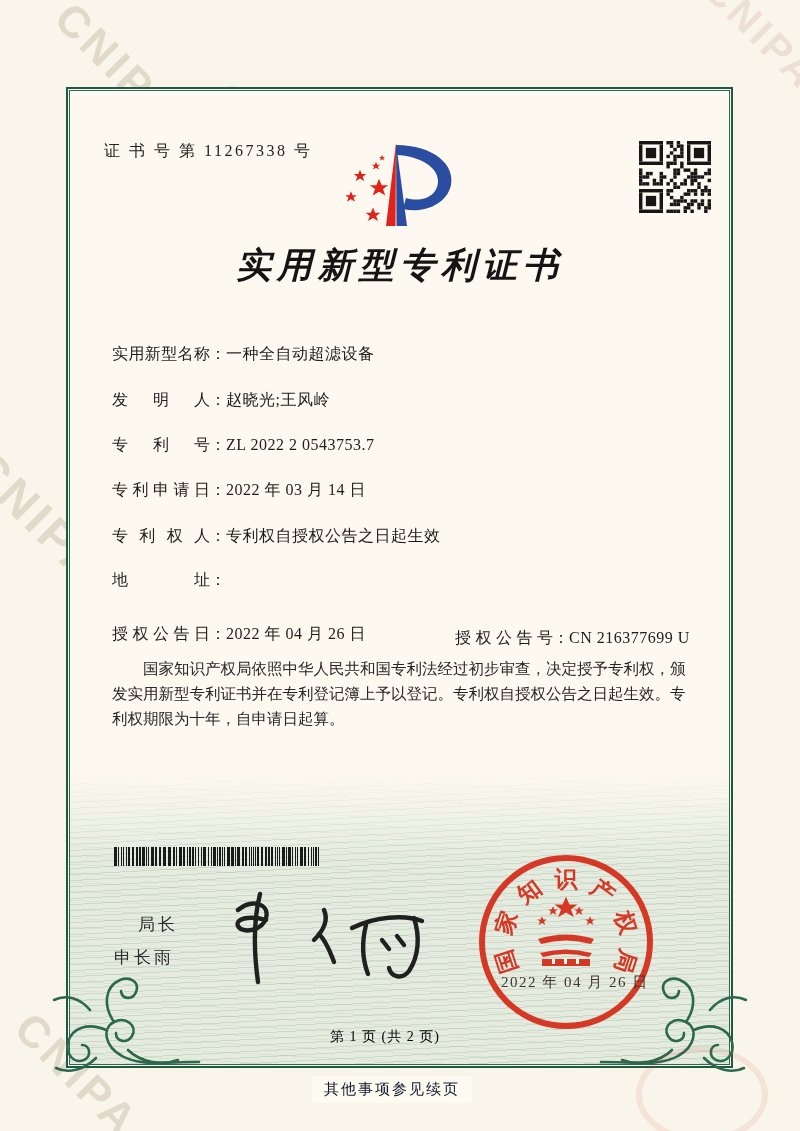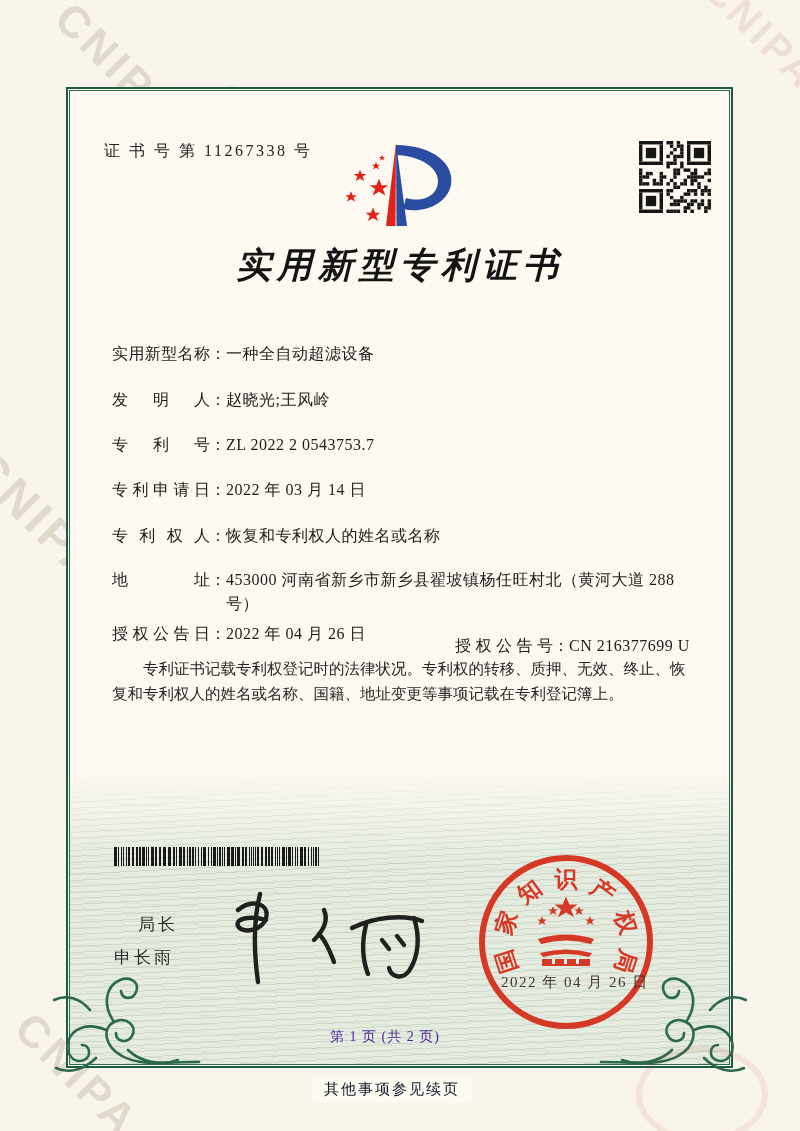--- a/index.html
+++ b/index.html
@@ -33,39 +33,39 @@
 
   .title{position:absolute;left:0;top:242px;width:800px;text-align:center;
          font-size:35px;font-weight:bold;letter-spacing:6px;color:#141414;font-style:italic;}
 
   .fields{position:absolute;left:112px;top:340px;width:585px;font-size:16px;color:#1d1d1d;}
   .frow{position:absolute;left:0;display:flex;align-items:flex-start;line-height:24px;}
   .flabel{display:inline-block;width:98px;text-align:justify;text-align-last:justify;}
   .colon{display:inline-block;}
   .fvalue{display:inline-block;letter-spacing:0.5px;}
   .fvalue.wrap{width:452px;}
-  .grant-no-group{position:absolute;left:343px;top:12px;display:flex;}
+  .grant-no-group{position:absolute;left:343px;top:4px;display:flex;}
 
   .paras{position:absolute;left:112px;top:656px;width:578px;font-size:15.5px;
          line-height:25px;color:#262626;}
   .paras p{margin:0;text-indent:2em;}
 
   .barcode{position:absolute;left:114px;top:847px;width:208px;height:19px;}
 
   .signer{position:absolute;left:114px;font-family:"Liberation Sans","DejaVu Sans",sans-serif;
           font-size:17px;color:#2c2c2c;letter-spacing:3px;}
   .signer.t{top:913px;margin-left:24px;} .signer.n{top:946px;}
   .signature{position:absolute;left:208px;top:884px;width:232px;height:106px;}
 
   .seal{position:absolute;left:474px;top:850px;width:184px;height:184px;opacity:0.95;}
   .seal-date{position:absolute;left:501px;top:973px;font-size:15px;color:#44352e;
              letter-spacing:1.5px;white-space:nowrap;}
 
   .page-num{position:absolute;left:0;top:1028px;width:770px;text-align:center;
-            font-size:14px;color:#4c1d95;letter-spacing:1px;}
+            font-size:14px;color:#000000;letter-spacing:1px;}
   .cont-note{position:absolute;left:312px;top:1076px;font-size:15px;color:#0f172a;
              background:#fdfaf2;padding:4px 12px;letter-spacing:2px;}
 
   .flourish{position:absolute;width:160px;height:110px;}
   .flourish.bl{left:44px;top:970px;}
   .flourish.br{left:596px;top:970px;transform:scaleX(-1);}
 
   .ghost-seal{position:absolute;left:636px;top:1046px;width:120px;height:85px;
               border:6px solid rgba(200,80,60,0.10);border-radius:50%;}
 </style>
@@ -259,41 +259,40 @@
       <span class="fvalue">ZL 2022 2 0543753.7</span>
     </div>
     <div class="frow" style="top:138px;">
       <span class="flabel">专利申请日</span>
         <span class="colon">：</span>
       <span class="fvalue">2022 年 03 月 14 日</span>
     </div>
     <div class="frow" style="top:184px;">
       <span class="flabel">专利权人</span>
         <span class="colon">：</span>
-      <span class="fvalue">恢复和专利权人的姓名或名称</span>
+      <span class="fvalue">专利权自授权公告之日起生效</span>
     </div>
     <div class="frow" style="top:228px;">
       <span class="flabel">地址</span>
         <span class="colon">：</span>
-      <span class="fvalue wrap">453000 河南省新乡市新乡县翟坡镇杨任旺村北（黄河大道 288 号）</span>
     </div>
     <div class="frow" style="top:282px;width:585px;">
       <span class="flabel">授权公告日</span>
         <span class="colon">：</span>
       <span class="fvalue">2022 年 04 月 26 日</span>
       <span class="grant-no-group">
         <span class="flabel">授权公告号</span>
           <span class="colon">：</span>
         <span class="fvalue">CN 216377699 U</span>
       </span>
     </div>
   </div>
 
   <div class="paras">
-    <p>专利证书记载专利权登记时的法律状况。专利权的转移、质押、无效、终止、恢复和专利权人的姓名或名称、国籍、地址变更等事项记载在专利登记簿上。</p>
+    <p>国家知识产权局依照中华人民共和国专利法经过初步审查，决定授予专利权，颁发实用新型专利证书并在专利登记簿上予以登记。专利权自授权公告之日起生效。专利权期限为十年，自申请日起算。</p>
   </div>
 
   <svg class="barcode" id="barcode" viewBox="0 0 208 19" preserveAspectRatio="none">
       <rect x="0" y="0" width="3" height="19" fill="#1a1a1a"></rect>
       <rect x="4" y="0" width="1" height="19" fill="#1a1a1a"></rect>
       <rect x="7" y="0" width="1" height="19" fill="#1a1a1a"></rect>
       <rect x="9" y="0" width="1" height="19" fill="#1a1a1a"></rect>
       <rect x="12" y="0" width="1" height="19" fill="#1a1a1a"></rect>
       <rect x="14" y="0" width="2" height="19" fill="#1a1a1a"></rect>
       <rect x="18" y="0" width="2" height="19" fill="#1a1a1a"></rect>

